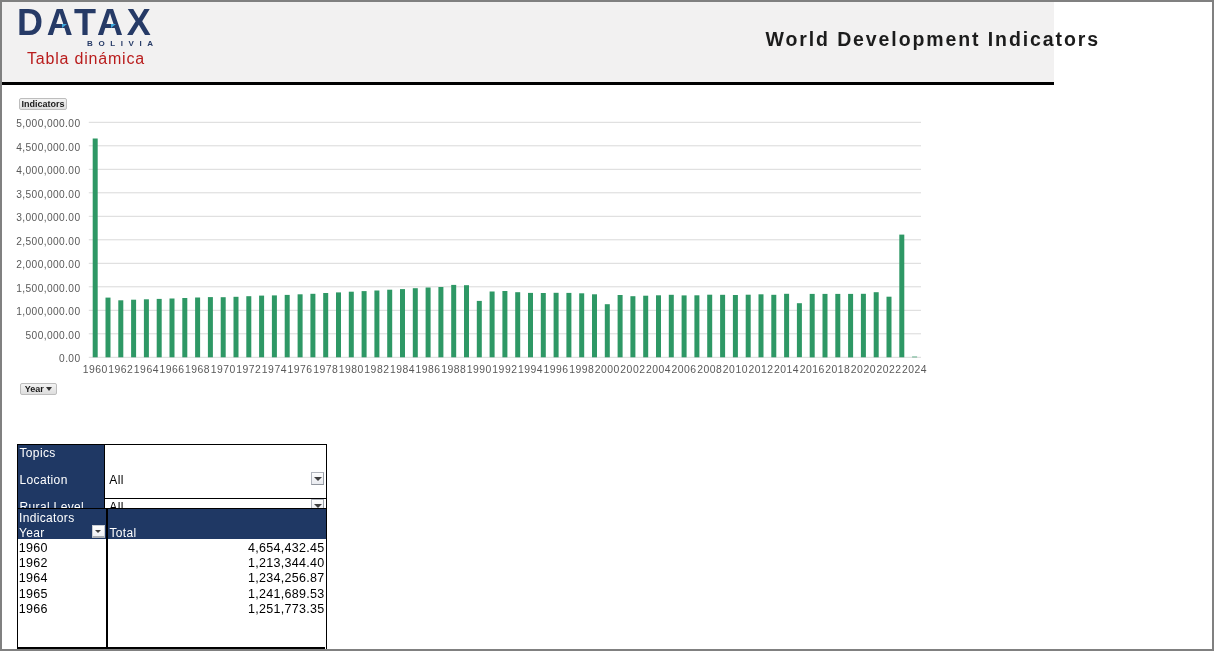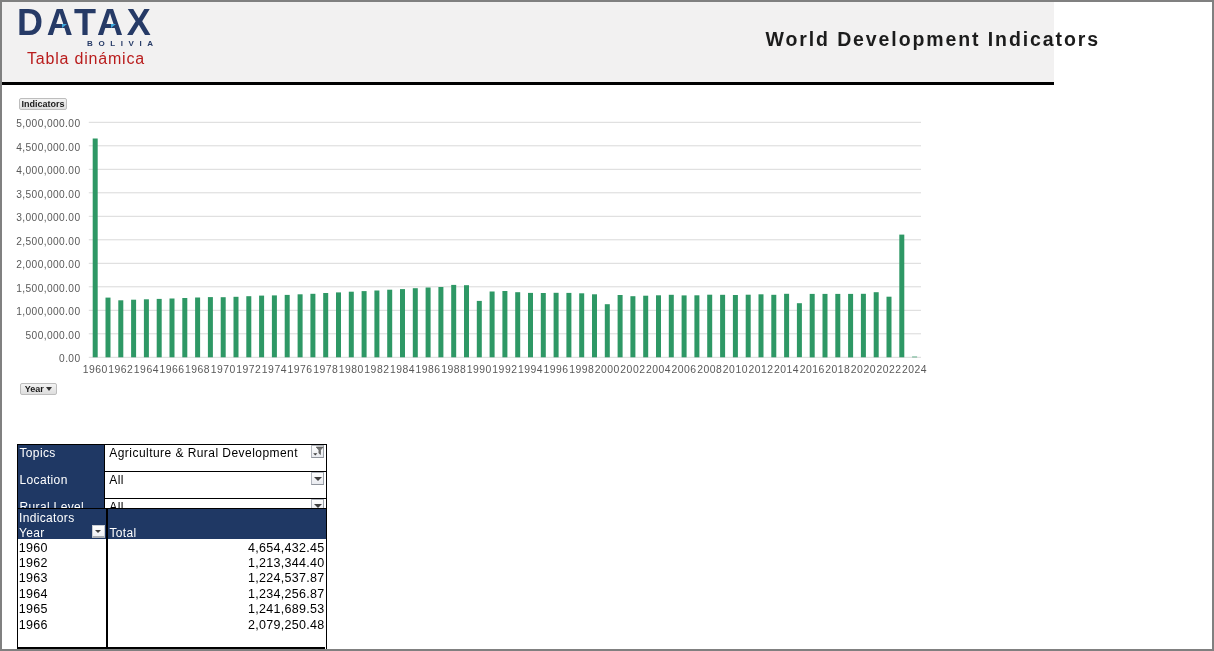--- a/index.html
+++ b/index.html
@@ -161,27 +161,20 @@
 <text x="835.8" y="371.0" text-anchor="middle" font-size="10.4" letter-spacing="0.5" fill="#595959">2018</text>
 <text x="861.4" y="371.0" text-anchor="middle" font-size="10.4" letter-spacing="0.5" fill="#595959">2020</text>
 <text x="887.0" y="371.0" text-anchor="middle" font-size="10.4" letter-spacing="0.5" fill="#595959">2022</text>
 <text x="912.6" y="371.0" text-anchor="middle" font-size="10.4" letter-spacing="0.5" fill="#595959">2024</text>
 </svg>
 <div class="fieldbtn" style="left:17px;top:96.2px;width:48px;height:12.3px">Indicators</div>
 <div class="fieldbtn" style="left:18px;top:380.5px;width:37px;height:12.5px;line-height:11px">Year <span style="display:inline-block;width:0;height:0;border-left:3.5px solid transparent;border-right:3.5px solid transparent;border-top:4px solid #333;vertical-align:1px"></span></div>
 <div class="ftable">
  <div class="frow">
       <div class="fname">Topics</div>
-      <div class="fval">Agriculture &amp; Rural Development
-   <span class="ddbtn">
-          <svg width="12" height="11" viewBox="0 0 12 11" style="position:absolute;left:0;top:0">
-            <path d="M4.2 1h7l-2.7 3.1v4.4l-1.6-1.3V4.1z" fill="#6e6e6e" stroke="#4d4d4d" stroke-width="0.6"></path>
-            <path d="M1.2 7.2h4.2l-2.1 2.4z" fill="#3f3f3f"></path>
-          </svg>
-        </span></div>
     </div>
  <div class="frow">
       <div class="fname">Location</div>
       <div class="fval">All
    <span class="ddbtn">
           <span style="position:absolute;left:1.7px;top:3.5px;width:0;height:0;border-left:4.4px solid transparent;border-right:4.4px solid transparent;border-top:4.4px solid #3f3f3f"></span>
         </span></div>
     </div>
  <div class="frow">
       <div class="fname">Rural Level</div>
@@ -202,30 +195,26 @@
  </div>
 <div class="prow">
       <div class="pyear">1960</div>
       <div class="pval">4,654,432.45</div>
     </div>
 <div class="prow">
       <div class="pyear">1962</div>
       <div class="pval">1,213,344.40</div>
     </div>
 <div class="prow">
-      <div class="pyear">1963</div>
-      <div class="pval">1,224,537.87</div>
-    </div>
-<div class="prow">
       <div class="pyear">1964</div>
       <div class="pval">1,234,256.87</div>
     </div>
 <div class="prow">
       <div class="pyear">1965</div>
       <div class="pval">1,241,689.53</div>
     </div>
 <div class="prow">
       <div class="pyear">1966</div>
-      <div class="pval">2,079,250.48</div>
+      <div class="pval">1,251,773.35</div>
     </div>
  <div style="position:absolute;left:0;top:138.5px;width:306.5px;height:1.5px;background:#000"></div>
  <div class="pvline"></div>
 </div>
 
 </body></html>

